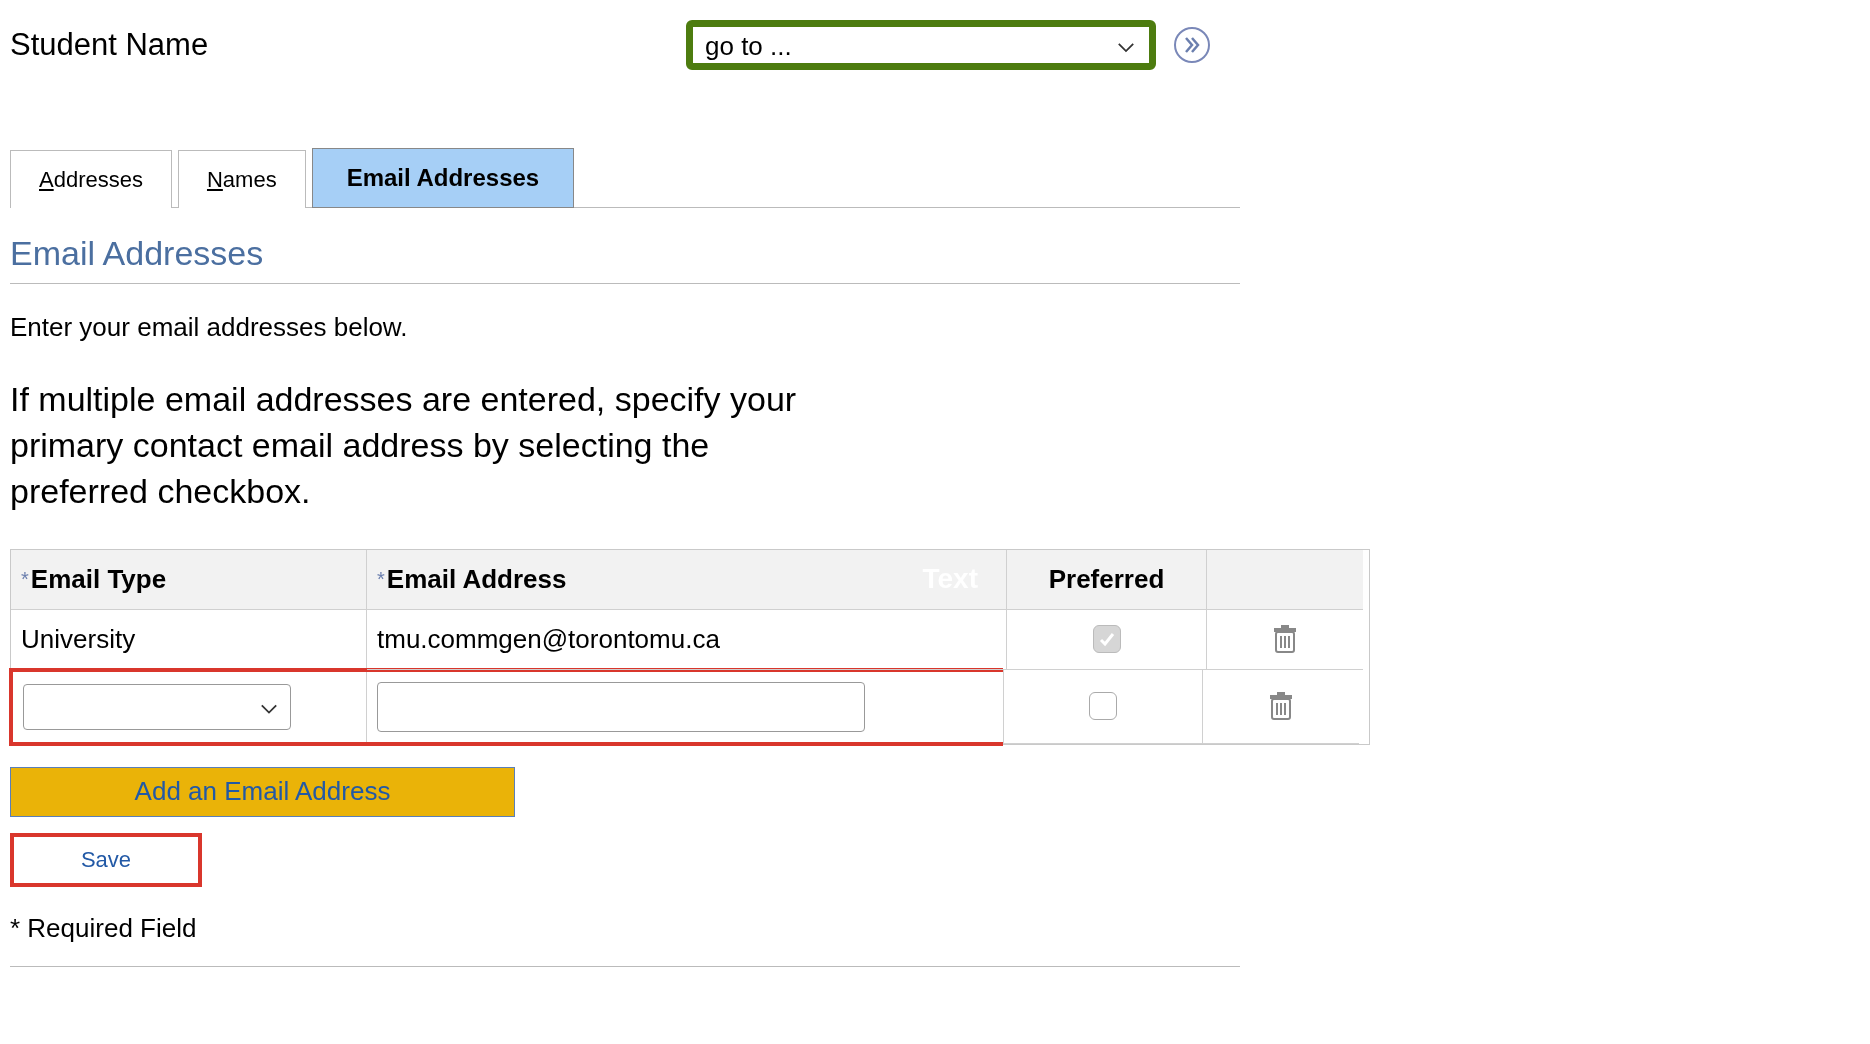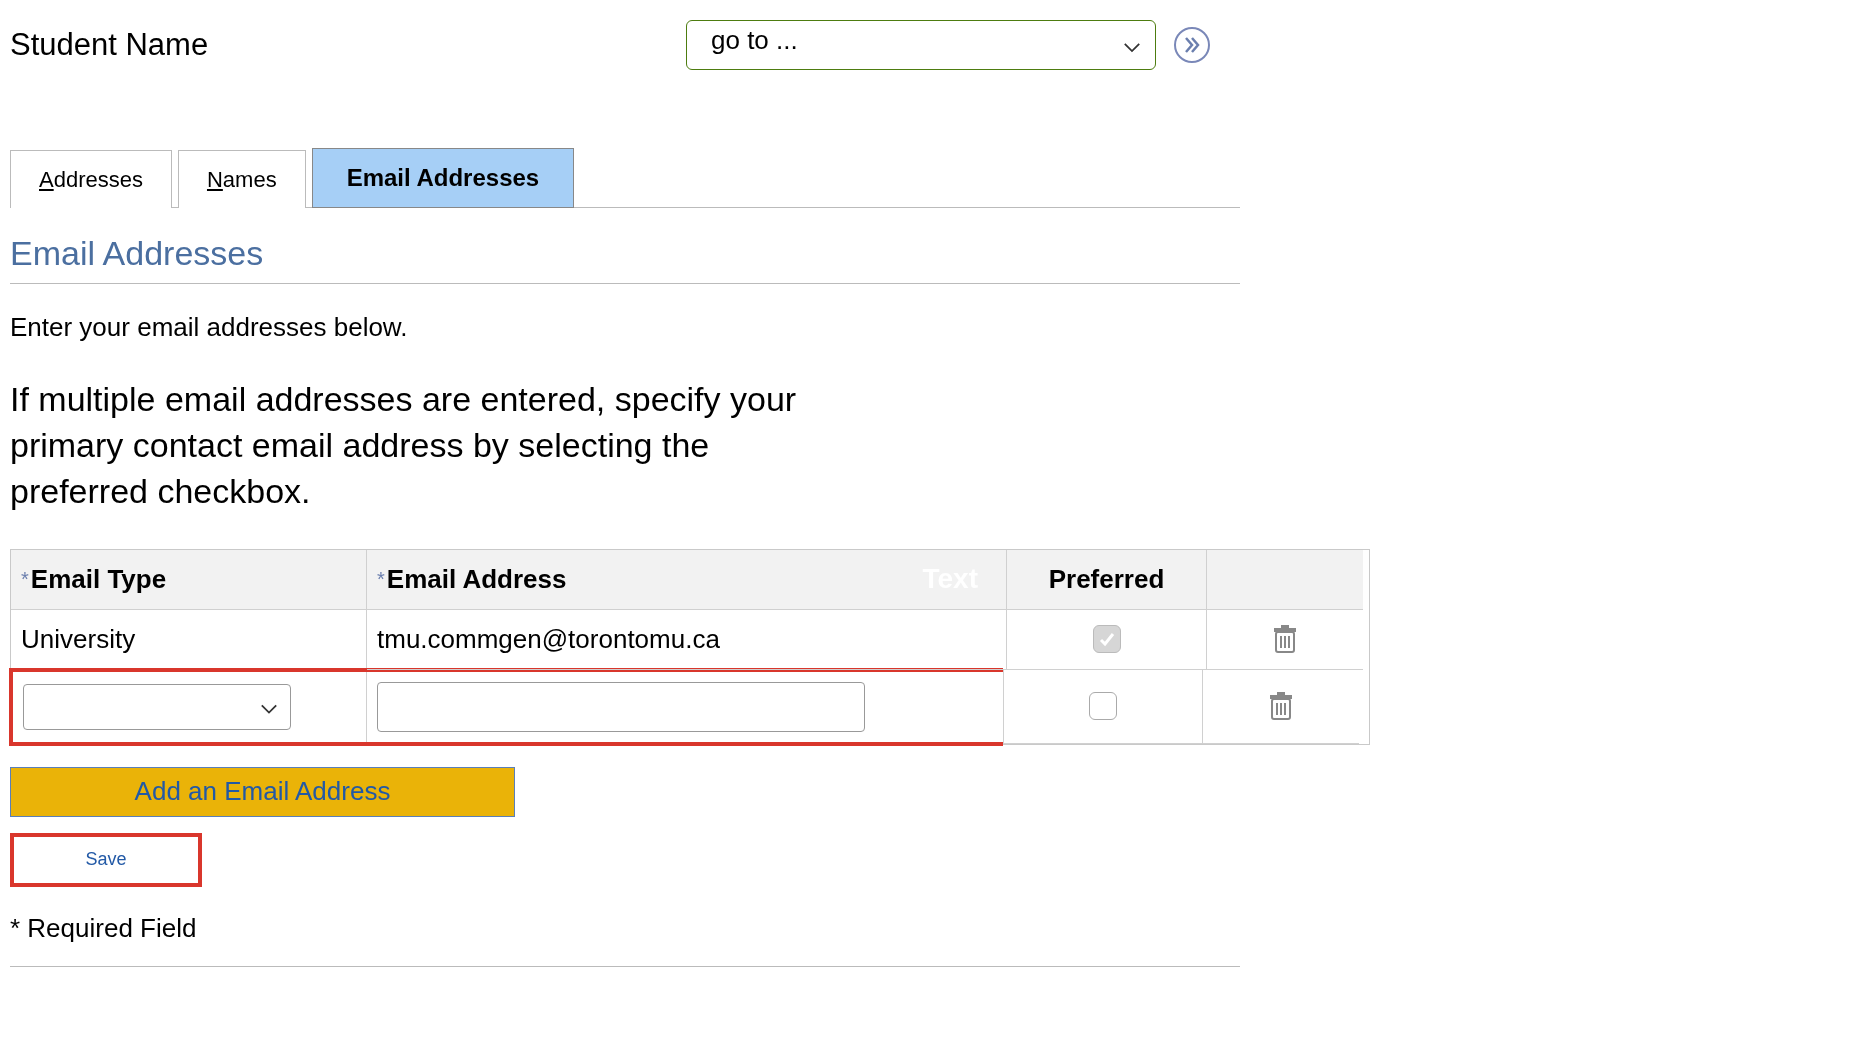--- a/index.html
+++ b/index.html
@@ -12,22 +12,22 @@
     padding: 10px 10px 0 10px;
   }
   .container { width: 1870px; }
 
   
   .header-row { display:flex; align-items:center; gap:20px; padding-top:10px; }
   .header-label { font-size:31px; }
   .goto-wrap { margin-left:auto; display:flex; align-items:center; gap:18px; margin-right:670px; }
   .goto-select {
     width:470px; height:50px;
-    border:1px solid #4d7c0f; border-radius:6px;
-    font-size:26px; padding:4px 40px 4px 24px;
+    border:7px solid #4d7c0f; border-radius:6px;
+    font-size:26px; padding:4px 40px 4px 12px;
     background:#fff; position:relative;
   }
   .goto-select .caret { position:absolute; right:14px; top:50%; transform:translateY(-50%); }
   .go-btn {
     width:36px; height:36px; border-radius:50%;
     border:2px solid #7a88b8; display:flex; align-items:center; justify-content:center;
     background:#fff;
   }
   .go-btn svg { display:block; }
 
@@ -112,21 +112,21 @@
     margin-top:22px;
     width:505px; height:50px;
     border:1px solid #5a7fb8; background:#eab308; color:#2259a6;
     font-size:26px; display:flex; align-items:center; justify-content:center;
   }
   .save-btn-wrap {
     margin-top:16px;
     width:192px; height:54px;
     border:4px solid #d9362c;
     display:flex; align-items:center; justify-content:center;
-    color:#2259a6; font-size:18px;
+    color:#2259a6; font-size:22px;
     background:#fff;
   }
 
   .req-field { margin-top:26px; font-size:26px; }
 
   .bottom-rule { margin-top:22px; border:none; border-top:1px solid #bbb; width:1230px; text-align:left; margin-left:0; }
 
   .caret-svg { width:18px; height:12px; }
 </style>
 </head>

